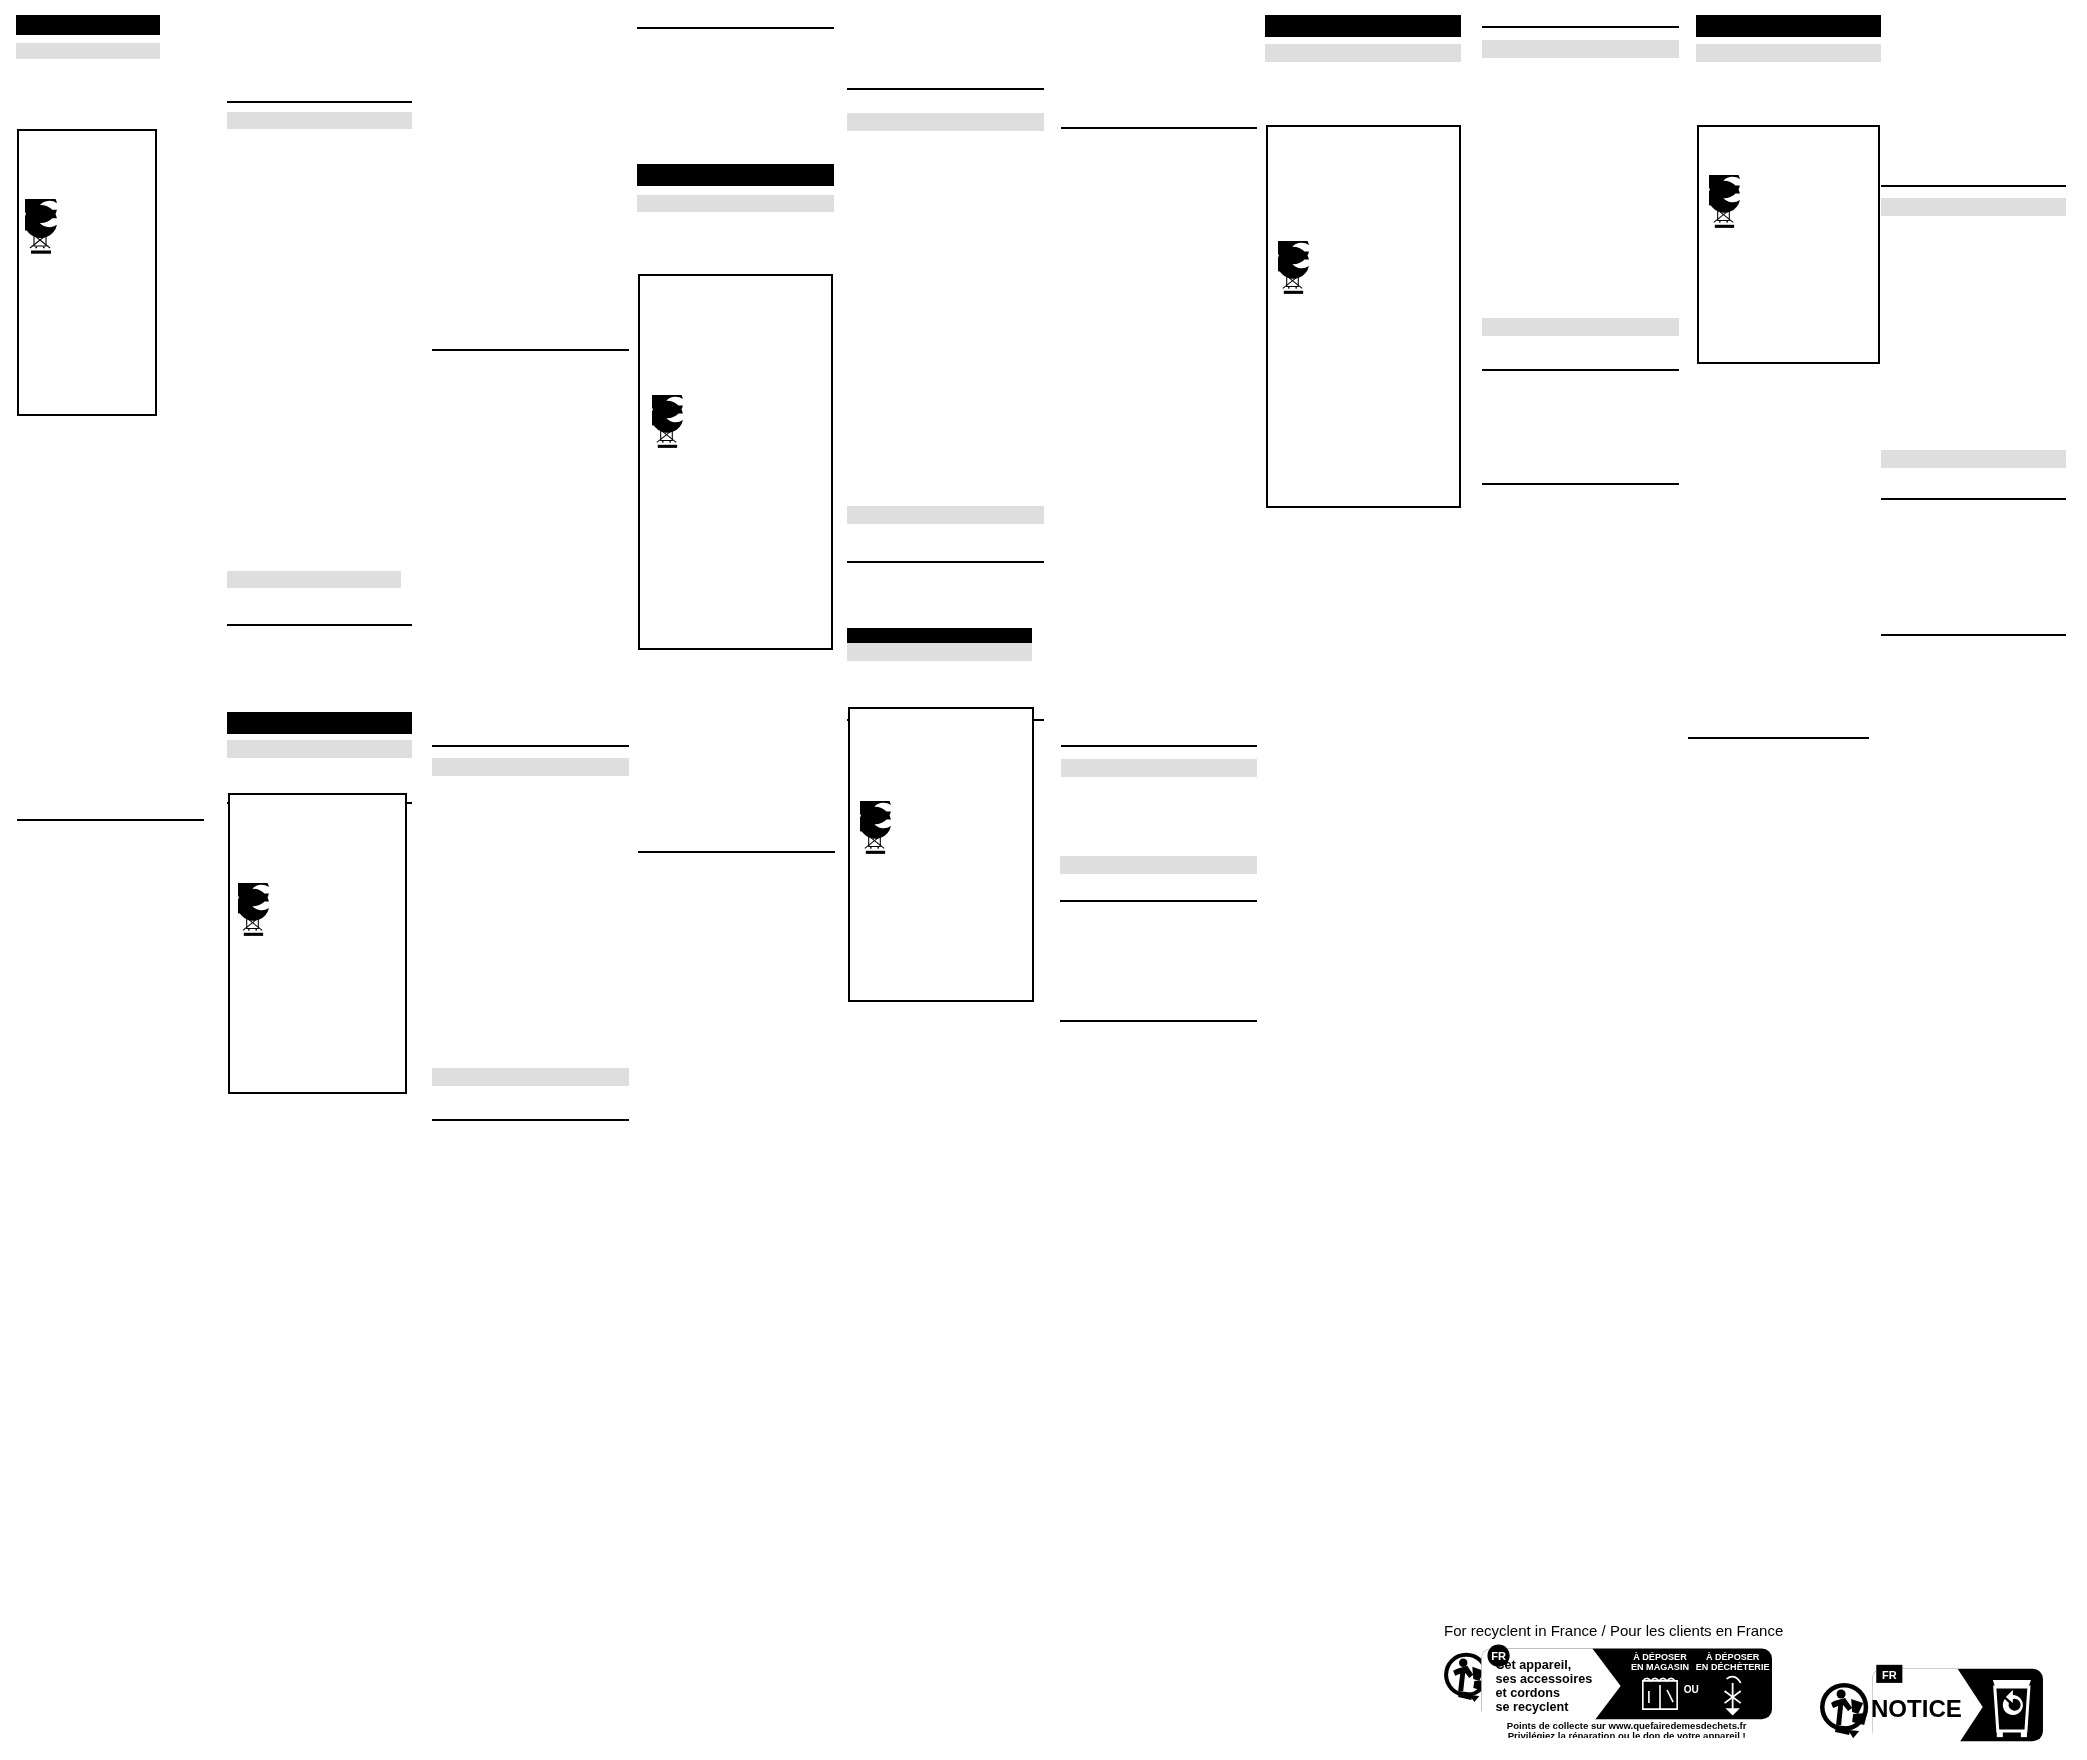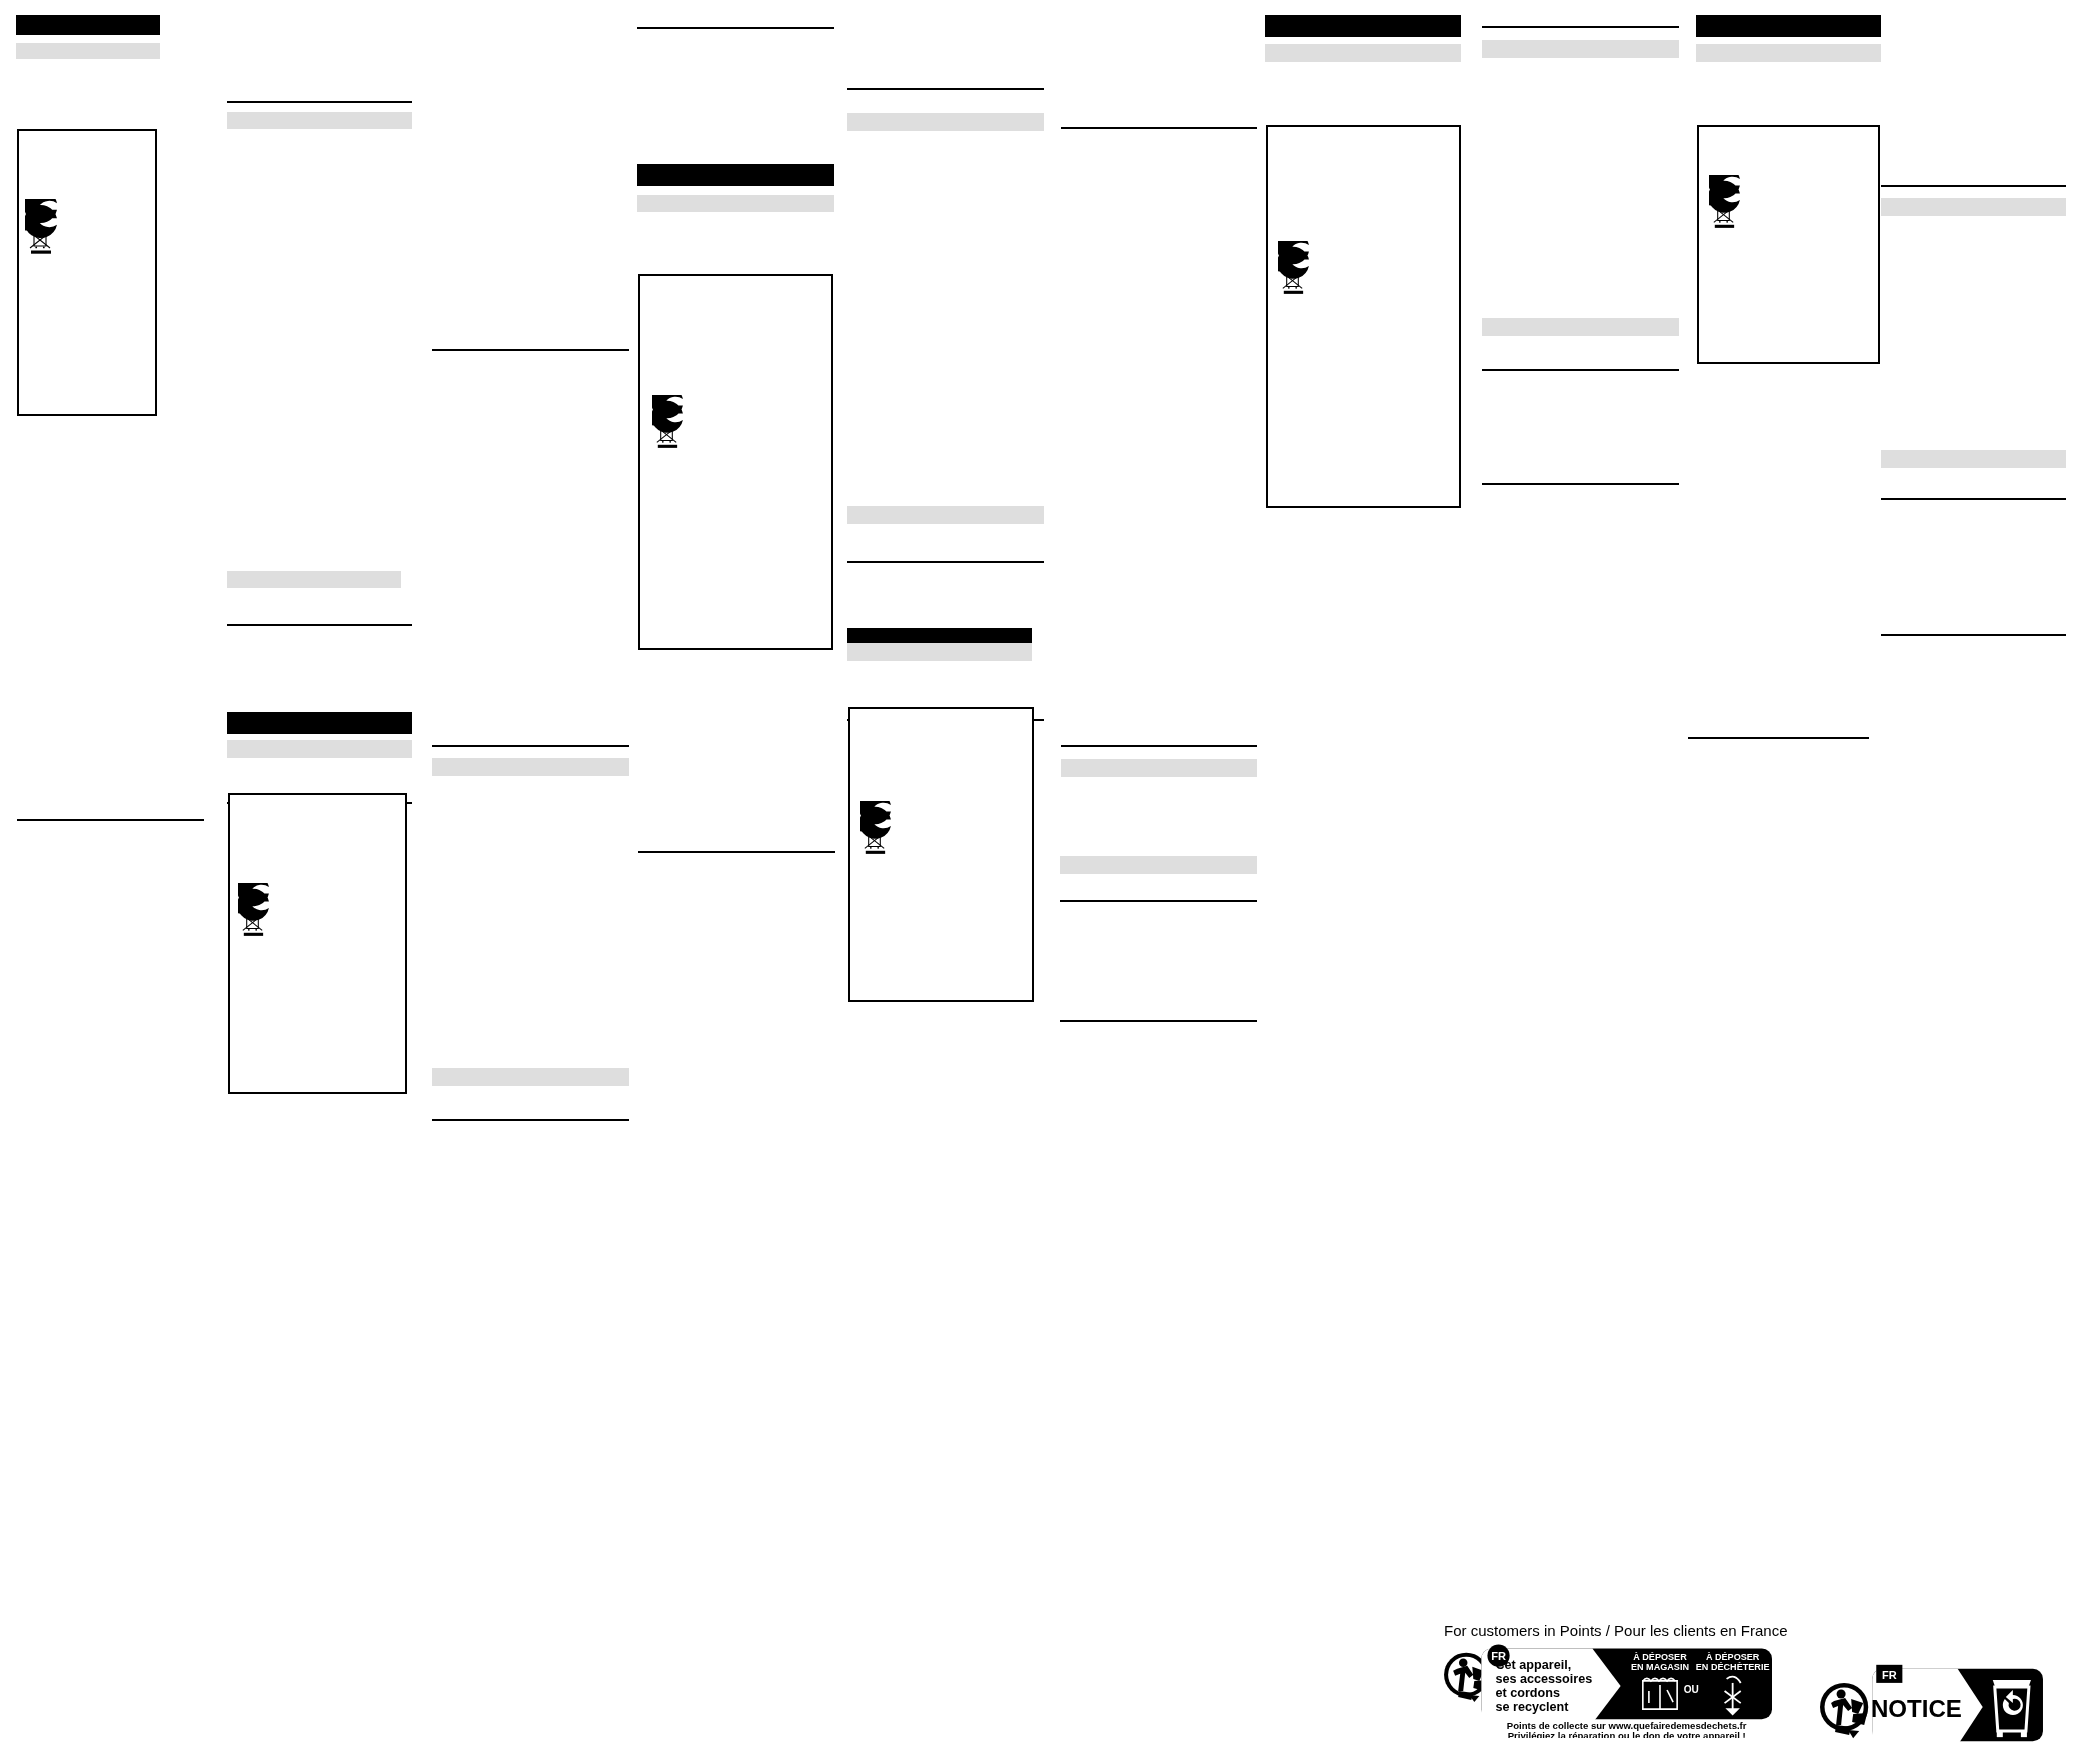--- a/index.html
+++ b/index.html
@@ -197,21 +197,21 @@
       </g>
       <rect class="weee-bar" x="6" y="51.5" width="20" height="3.2"></rect>
     </svg>
   </div>
   <div class="sub-bar" style="left:1060px;top:856px;width:197px;height:18px;"></div>
   <div class="rule" style="left:1060px;top:900px;width:197px;"></div>
   <div class="rule" style="left:1060px;top:1020px;width:197px;"></div>
 
   <div class="fr-block" style="left:1444px;top:1622px;width:637px;height:119px;">
 
-    <div class="fr-caption" style="position:absolute;left:0;top:0;">For customers in Points / Pour les clients en France</div>
+    <div class="fr-caption" style="position:absolute;left:0;top:0;">For recyclent in France / Pour les clients en France</div>
 
     <svg class="fr-logos" viewBox="0 0 330 92" style="left:-5px;top:22px;width:333px;height:94px;">
 
       <g fill="#000">
         <circle cx="27" cy="30" r="22" fill="#000"></circle>
         <circle cx="27" cy="30" r="18" fill="#fff"></circle>
         <circle cx="24" cy="18" r="4.2" fill="#000"></circle>
         <path d="M18 24 l10 -3 6 9 -4 3 -4 -5 -2 18 -5 0 2 -17 -5 2 -2 -5z" fill="#000"></path>
         <path d="M33 22 l11 4 -4 10 -6 -2 z" fill="#000"></path>
         <path d="M35 36 l13 -1 -3 11 -11 -3 z" fill="#000"></path>

